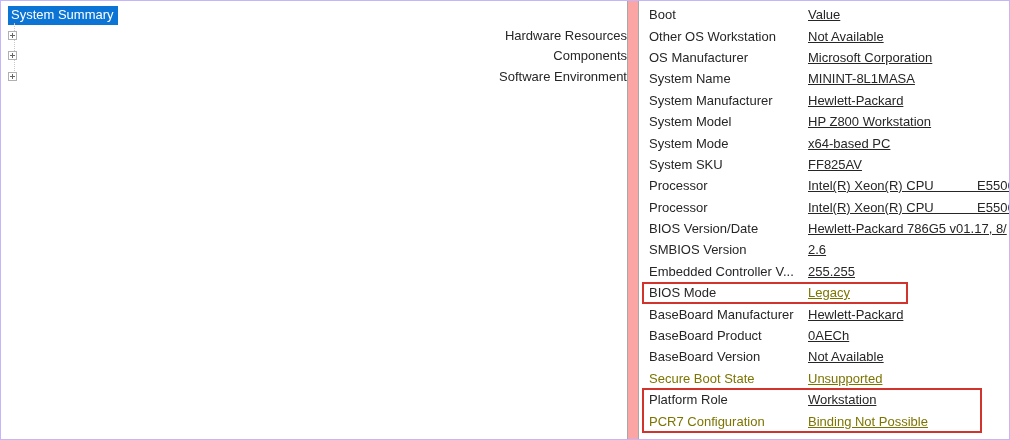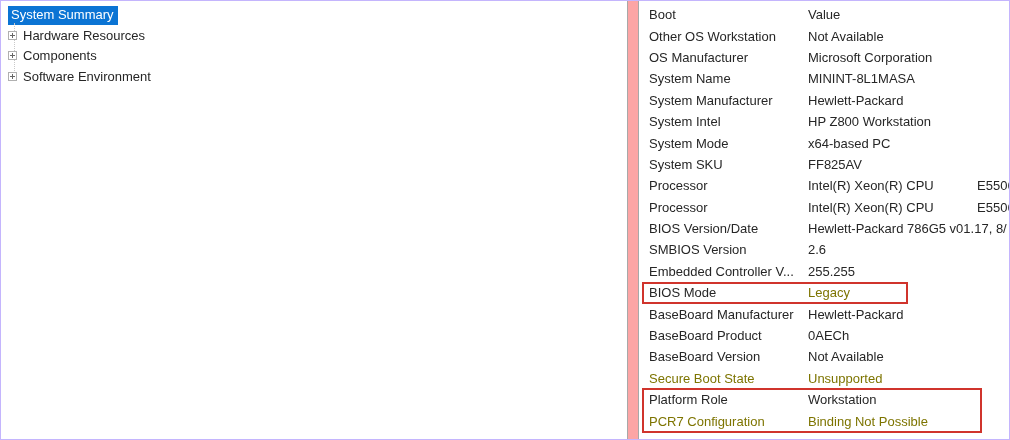--- a/index.html
+++ b/index.html
@@ -21,42 +21,42 @@
   }
   .tree-connector {
     position:absolute; left:13px; top:22px; height:56px; width:0;
     border-left:1px dotted #c9c9c9;
   }
   .tree-selected-row { height:20px; display:flex; align-items:center; }
   .tree-selected {
     display:inline-block; background:#0b74d4; color:#fff;
     padding:1px 4px 2px 3px; line-height:16px;
   }
-  .tree-item { height:20.6px; display:flex; align-items:center; position:relative; }
+  .tree-item { height:20.6px; display:flex; align-items:center; position:relative;justify-content:space-between; }
   .plusbox {
     width:9px; height:9px; border:1px solid #b0b0b0; background:#fff;
     position:relative; flex:0 0 auto; margin-right:6px;
   }
   .plusbox::before {
     content:""; position:absolute; left:1px; right:1px; top:50%;
     margin-top:-0.5px; height:1px; background:#666;
   }
   .plusbox::after {
     content:""; position:absolute; top:1px; bottom:1px; left:50%;
     margin-left:-0.5px; width:1px; background:#666;
   }
   
   .list-pane {
     position:absolute; left:637px; top:0; right:0; bottom:0;
     border-left:1px solid #a8a8a8; background:#fff;
     padding:3px 0 0 10px; overflow:hidden;
   }
   .row { height:21.4px; display:flex; align-items:center; overflow:hidden; }
   .ci { flex:0 0 159px; white-space:pre; overflow:hidden; }
-  .cv { flex:1 1 auto; white-space:pre; overflow:hidden; }
+  .cv { flex:1 1 auto; white-space:pre; overflow:hidden;text-decoration:underline; }
   .hl { color:#7d7400; }
   
   .anno {
     position:absolute; border:2px solid #d0342c; pointer-events:none;
     background:transparent;
   }
   .anno-bios { left:3px; top:281px; width:266px; height:22px; }
   .anno-secure { left:3px; top:387px; width:340px; height:45px; }
 </style>
 </head>
@@ -104,21 +104,21 @@
     </div>
     <div class="row">
       <span class="ci">System Name</span>
       <span class="cv">MININT-8L1MASA</span>
     </div>
     <div class="row">
       <span class="ci">System Manufacturer</span>
       <span class="cv">Hewlett-Packard</span>
     </div>
     <div class="row">
-      <span class="ci">System Intel</span>
+      <span class="ci">System Model</span>
       <span class="cv">HP Z800 Workstation</span>
     </div>
     <div class="row">
       <span class="ci">System Mode</span>
       <span class="cv">x64-based PC</span>
     </div>
     <div class="row">
       <span class="ci">System SKU</span>
       <span class="cv">FF825AV</span>
     </div>

